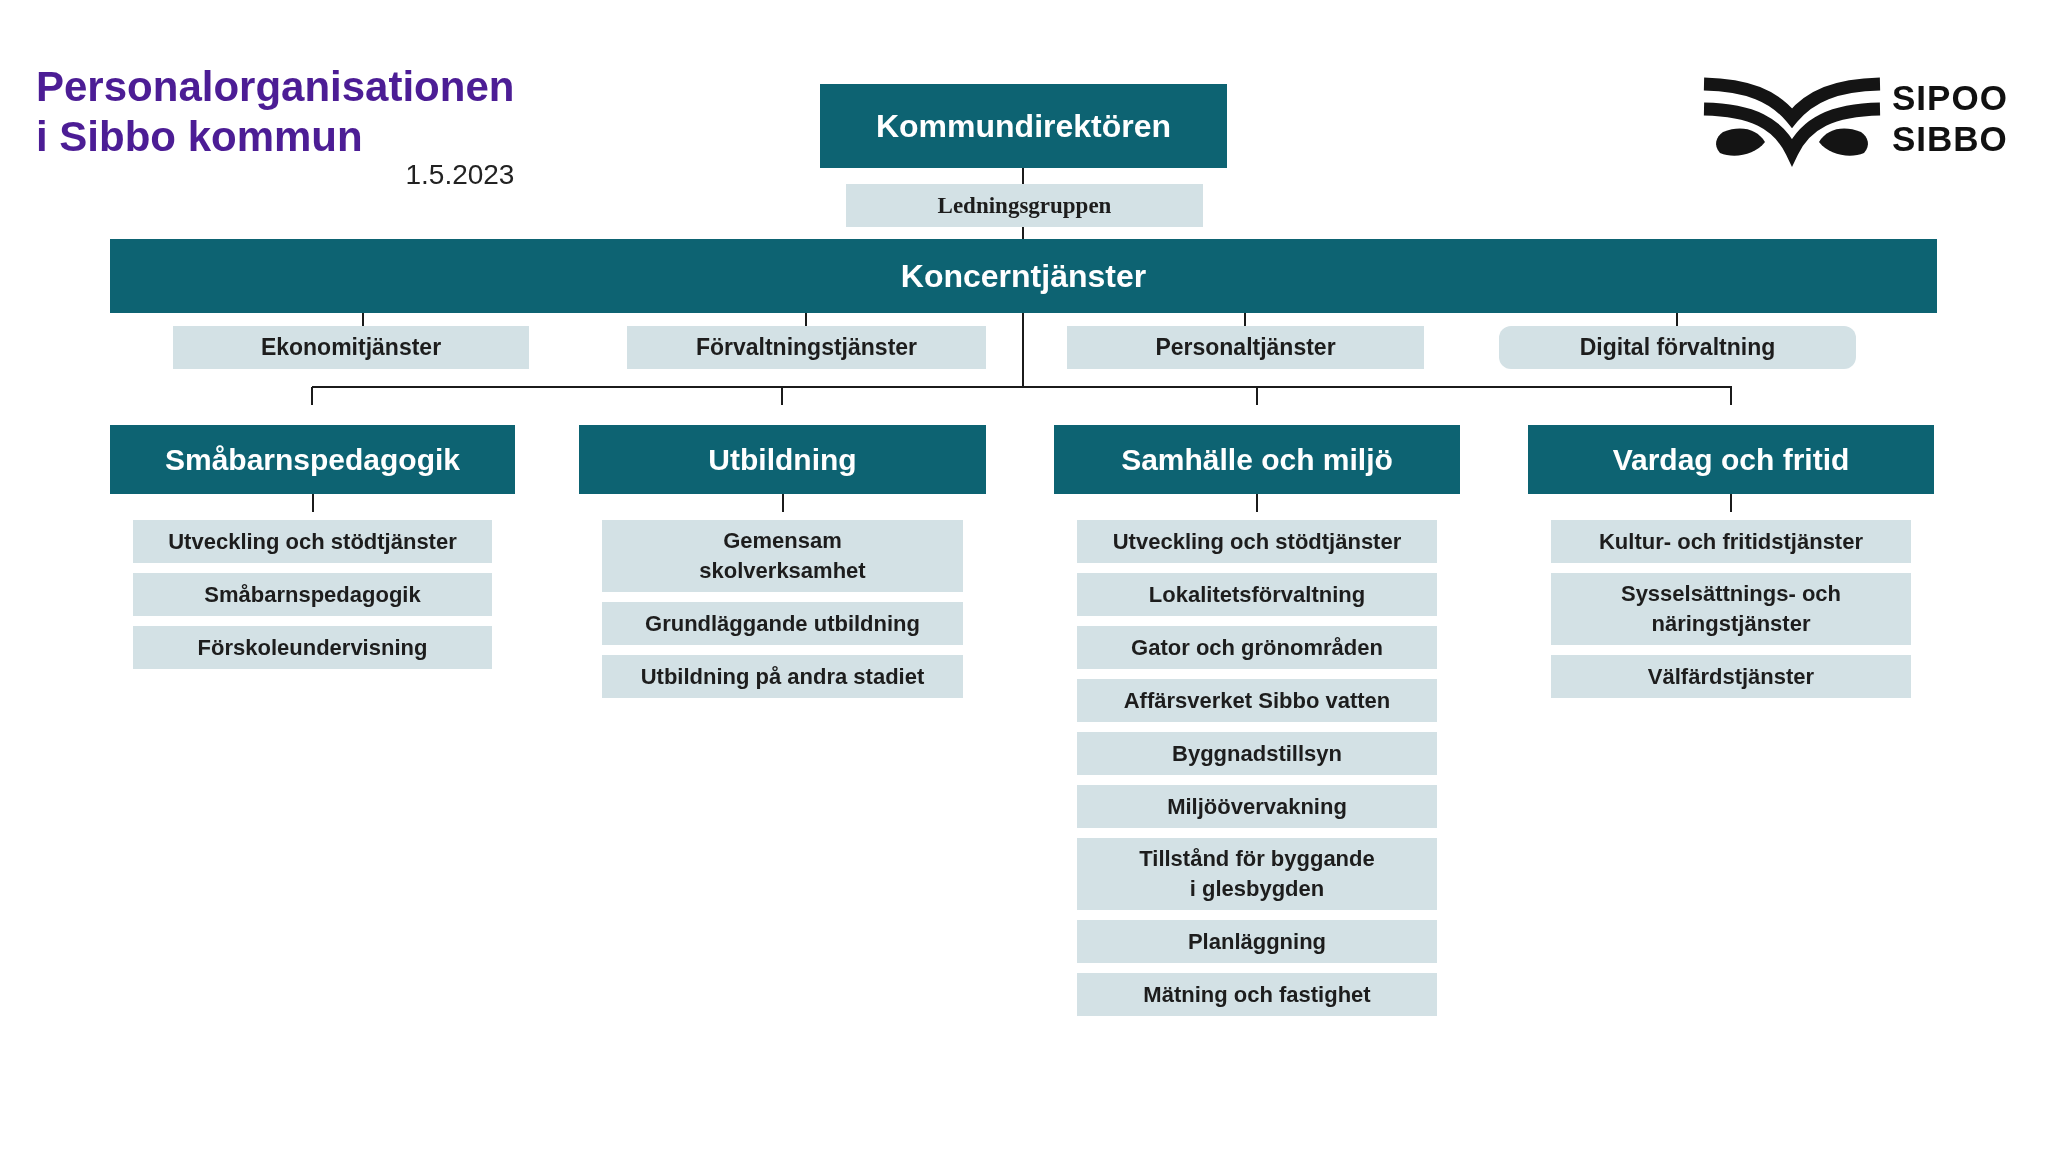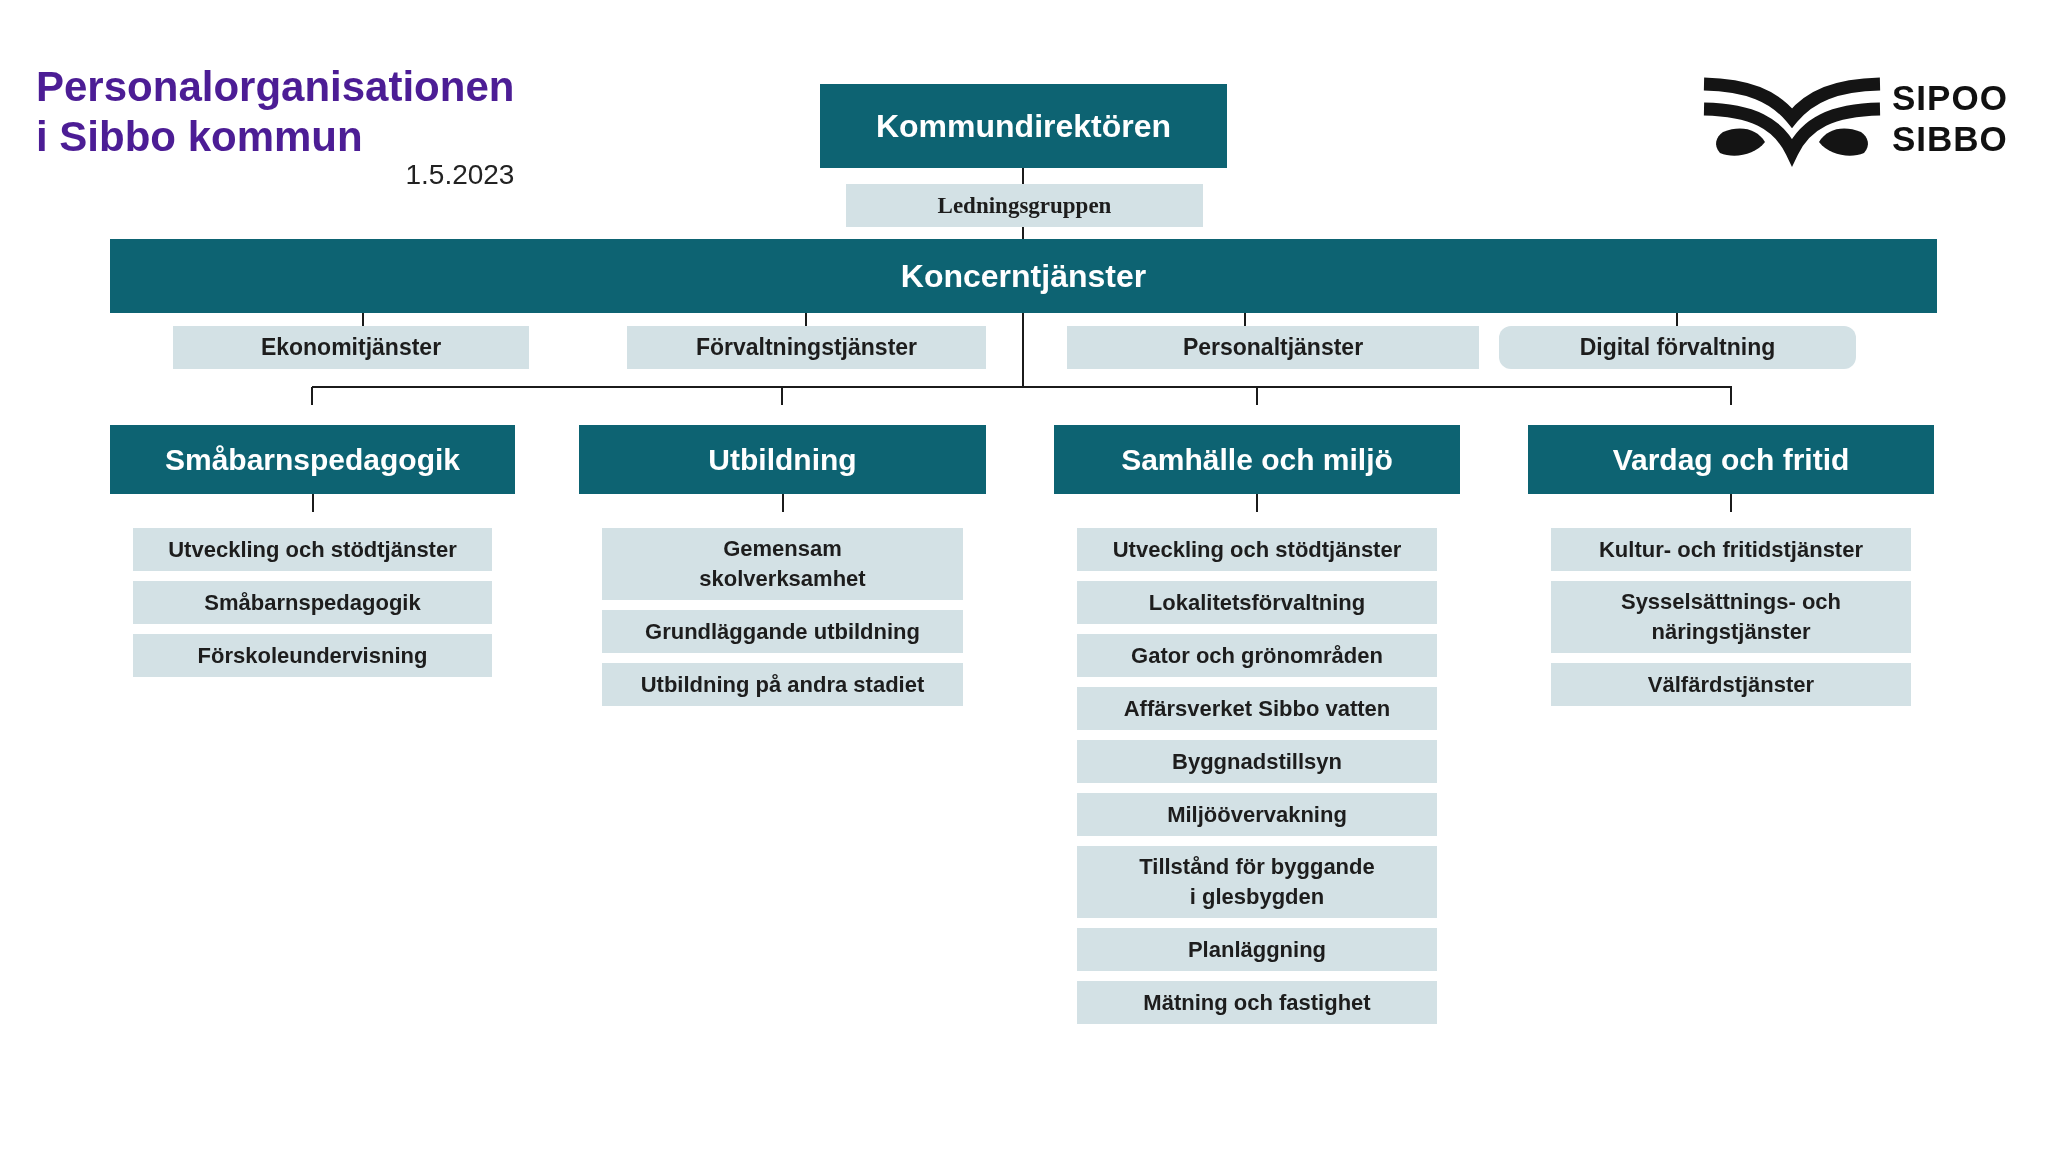--- a/index.html
+++ b/index.html
@@ -31,21 +31,21 @@
   .staff-box{left:846px;top:184px;width:357px;height:43px;font-size:23px;font-family:Liberation Serif, serif;}
   .concern-bar{left:110px;top:239px;width:1827px;height:74px;font-size:32px;}
   .cunit{top:326px;height:43px;font-size:23px;}
 
   
   .dept{position:absolute;top:425px;}
   .dept-header{height:69px;background:var(--teal,#0d6372);color:#fff;font-weight:bold;
                font-size:30px;display:flex;align-items:center;justify-content:center;
                text-align:center;}
   .dept-tick{width:2px;height:18px;background:var(--line,#1b1b1b);margin:0 auto;}
-  .items{display:flex;flex-direction:column;gap:10px;width:calc(100% - 46px);margin:16px auto;}
+  .items{display:flex;flex-direction:column;gap:10px;width:calc(100% - 46px);margin:8px auto;}
   .item{background:var(--light,#d3e1e5);color:#1d1d1d;font-weight:600;font-size:22px;
         min-height:43px;display:flex;align-items:center;justify-content:center;
         text-align:center;white-space:pre-line;line-height:30px;padding:6px 4px;
         box-sizing:border-box;}
 </style>
 </head>
 <body>
 
 <div class="page">
 
@@ -75,21 +75,21 @@
 
   <div class="box teal concern-bar">Koncerntjänster</div>
 
   <div class="vline" style="left:362px;top:313px;height:13px;"></div>
   <div class="vline" style="left:805px;top:313px;height:13px;"></div>
   <div class="vline" style="left:1244px;top:313px;height:13px;"></div>
   <div class="vline" style="left:1676px;top:313px;height:13px;"></div>
 
   <div class="box light cunit" style="left:173px;width:356px;">Ekonomitjänster</div>
   <div class="box light cunit" style="left:627px;width:359px;">Förvaltningstjänster</div>
-  <div class="box light cunit" style="left:1067px;width:412px;">Personaltjänster</div>
+  <div class="box light cunit" style="left:1067px;width:357px;">Personaltjänster</div>
   <div class="box light cunit" style="left:1499px;width:357px;border-radius:12px;">Digital förvaltning</div>
 
   <div class="vline" style="left:1022px;top:313px;height:74px;"></div>
   <div class="hline" style="left:312px;top:386px;width:1420px;"></div>
   <div class="vline" style="left:311px;top:387px;height:18px;"></div>
   <div class="vline" style="left:781px;top:387px;height:18px;"></div>
   <div class="vline" style="left:1256px;top:387px;height:18px;"></div>
   <div class="vline" style="left:1730px;top:387px;height:18px;"></div>
 
   <div class="dept" style="left:110px;width:405px;">

